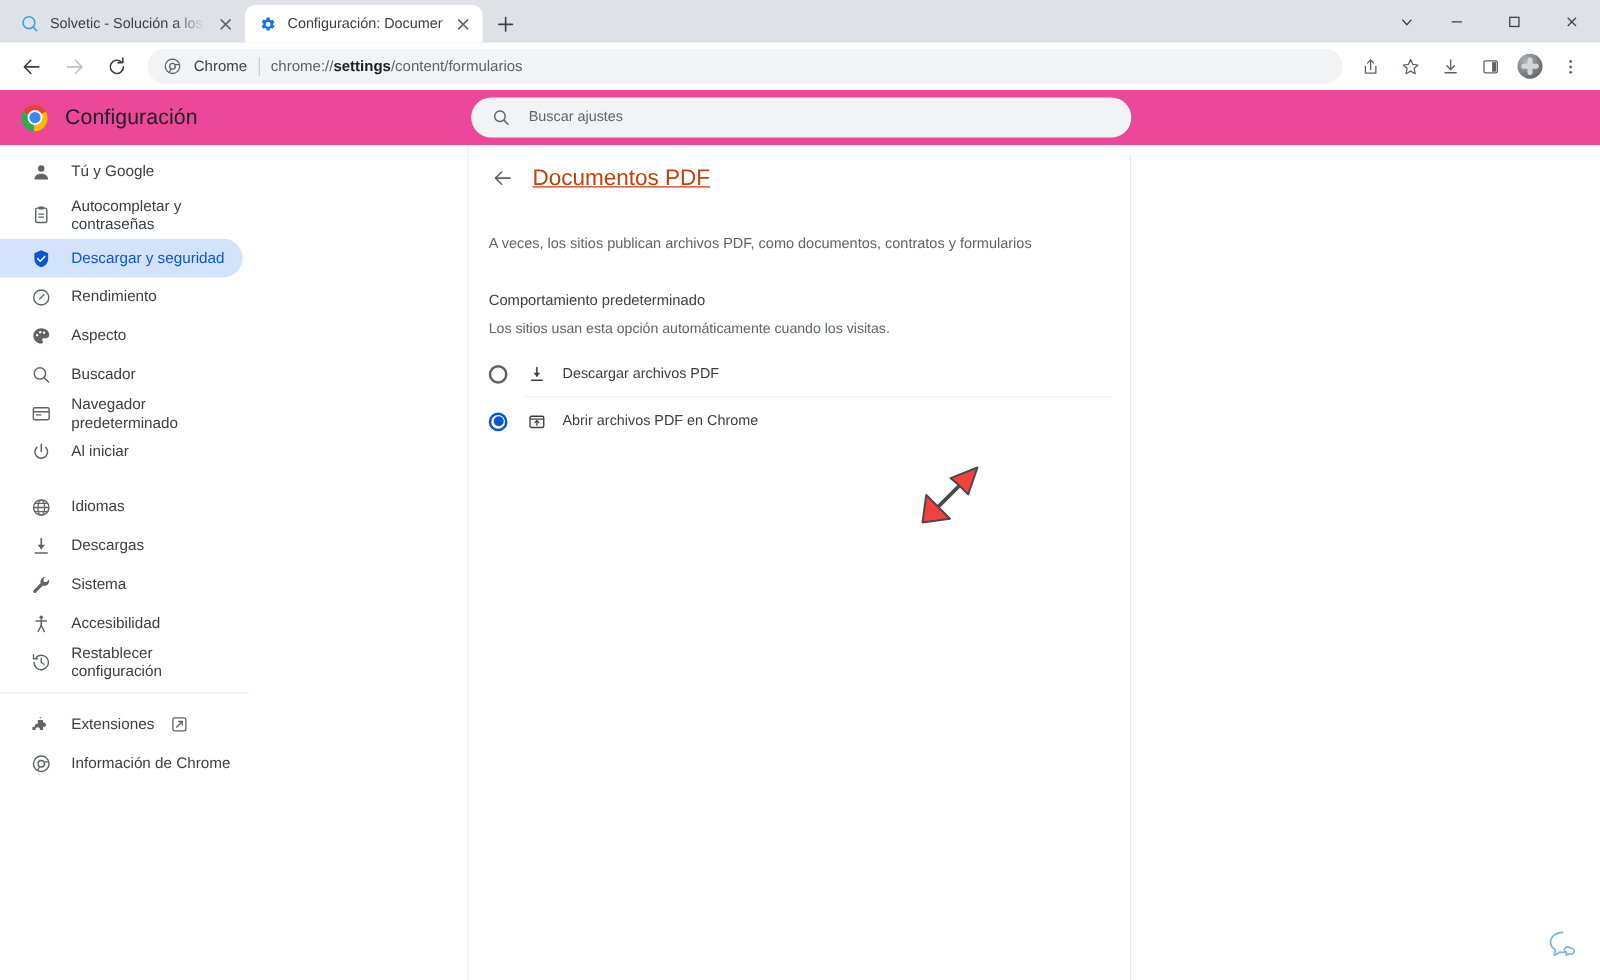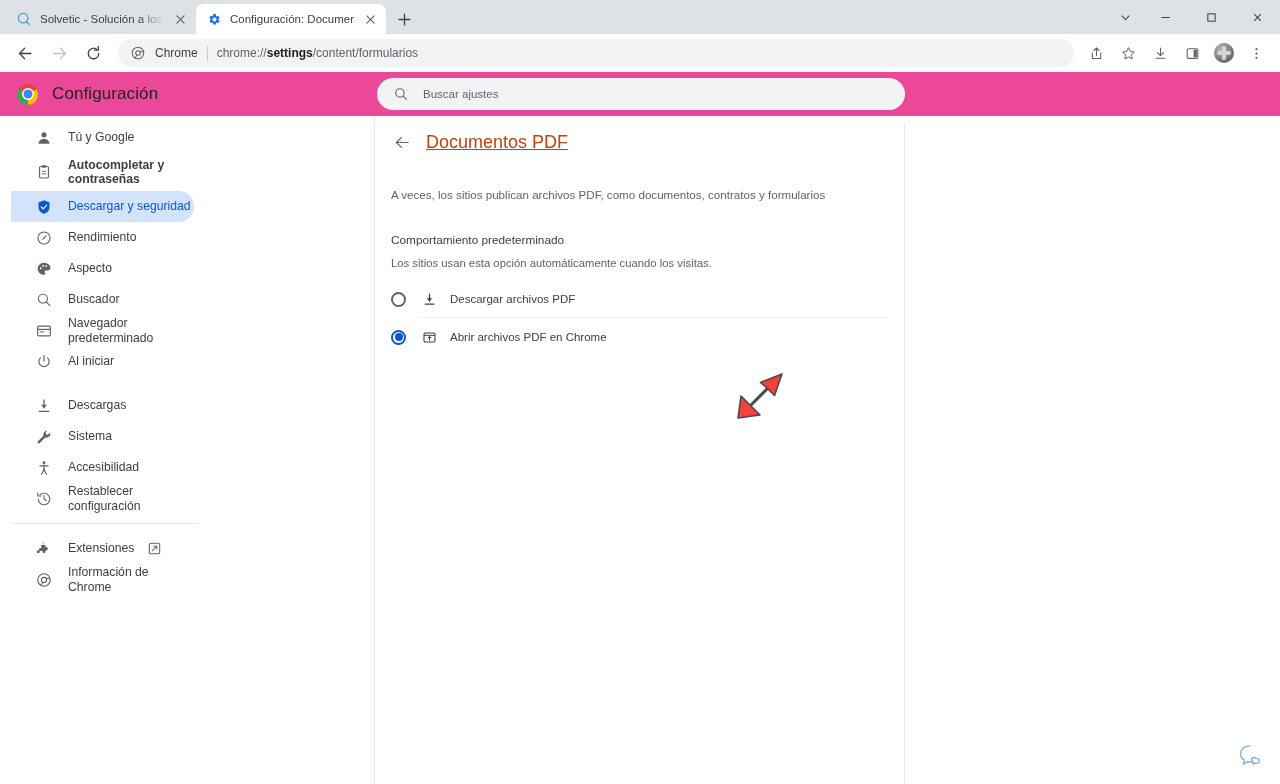--- a/index.html
+++ b/index.html
@@ -214,34 +214,33 @@
     position: relative;
   }
 
   
   .sidebar {
     width: 375px;
     flex: 0 0 375px;
     border-right: 1px solid #e8eaed;
     padding-top: 6px;
     background: #ffffff;
-    padding-left: 11px;
   }
   .nav-item {
     display: flex;
     align-items: center;
     height: 31px;
     padding-left: 24px;
     margin-right: 180px;
     border-radius: 0 16px 16px 0;
     color: #3c4043;
     font-size: 12.2px;
     cursor: default;
   }
-  .nav-item.tall { height: 38px; font-weight: bold; }
+  .nav-item.tall { height: 38px; }
   .nav-item.selected {
     background: #d3e3fd;
     color: #0b57d0;
   }
   .nav-item .nav-icon {
     width: 18px; height: 18px;
     flex: 0 0 18px;
     margin-right: 15px;
     display: flex; align-items: center; justify-content: center;
     color: #5f6368;
@@ -613,20 +612,32 @@
             <svg width="16" height="16" viewBox="0 0 18 18">
               <path d="M5 4.4a5.7 5.7 0 1 0 8 0" fill="none" stroke="#5f6368" stroke-width="1.3" stroke-linecap="round"></path>
               <line x1="9" y1="1.6" x2="9" y2="8.2" stroke="#5f6368" stroke-width="1.3" stroke-linecap="round"></line>
             </svg>
           </span>
           <span class="nav-label">Al iniciar</span>
         </div>
 
         <div style="height:13px;"></div>
 
+        <div class="nav-item">
+          <span class="nav-icon">
+            <svg width="16" height="16" viewBox="0 0 18 18">
+              <circle cx="9" cy="9" r="6.9" fill="none" stroke="#5f6368" stroke-width="1.25"></circle>
+              <ellipse cx="9" cy="9" rx="3" ry="6.9" fill="none" stroke="#5f6368" stroke-width="1.15"></ellipse>
+              <line x1="2.2" y1="9" x2="15.8" y2="9" stroke="#5f6368" stroke-width="1.15"></line>
+              <line x1="3.4" y1="5.3" x2="14.6" y2="5.3" stroke="#5f6368" stroke-width="1.05"></line>
+              <line x1="3.4" y1="12.7" x2="14.6" y2="12.7" stroke="#5f6368" stroke-width="1.05"></line>
+            </svg>
+          </span>
+          <span class="nav-label">Idiomas</span>
+        </div>
 
         <div class="nav-item">
           <span class="nav-icon">
             <svg width="16" height="16" viewBox="0 0 18 18">
               <line x1="9" y1="2.2" x2="9" y2="11" stroke="#5f6368" stroke-width="1.5" stroke-linecap="round"></line>
               <polygon points="5.6,7.6 12.4,7.6 9,11.8" fill="#5f6368"></polygon>
               <line x1="3.6" y1="15" x2="14.4" y2="15" stroke="#5f6368" stroke-width="1.4" stroke-linecap="round"></line>
             </svg>
           </span>
           <span class="nav-label">Descargas</span>

